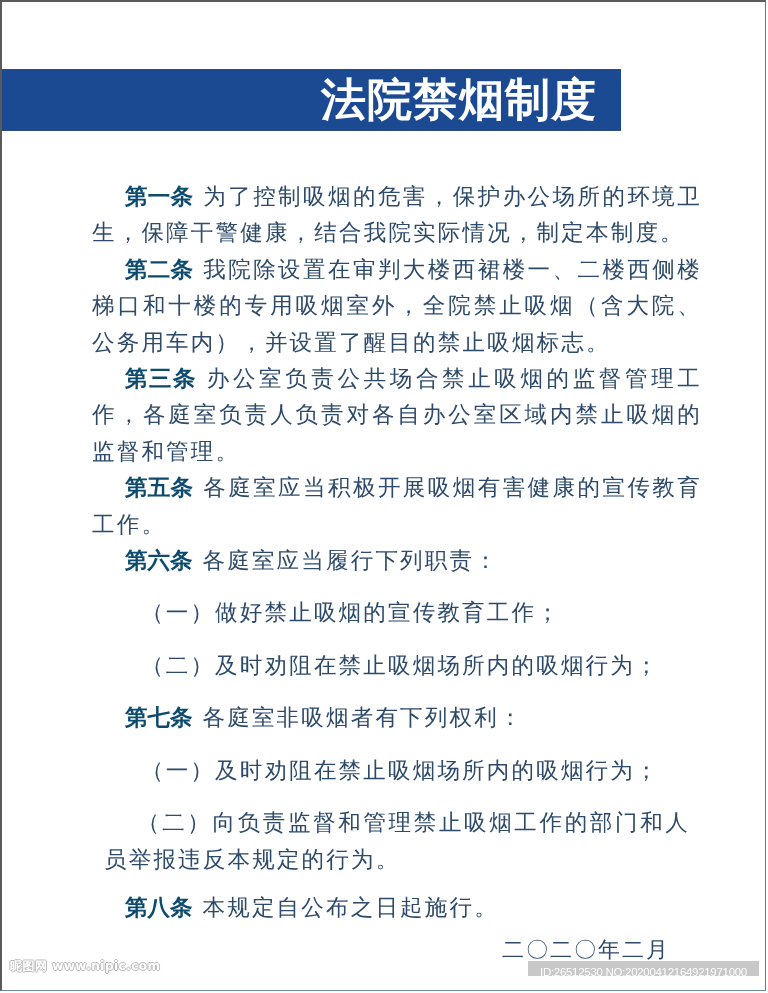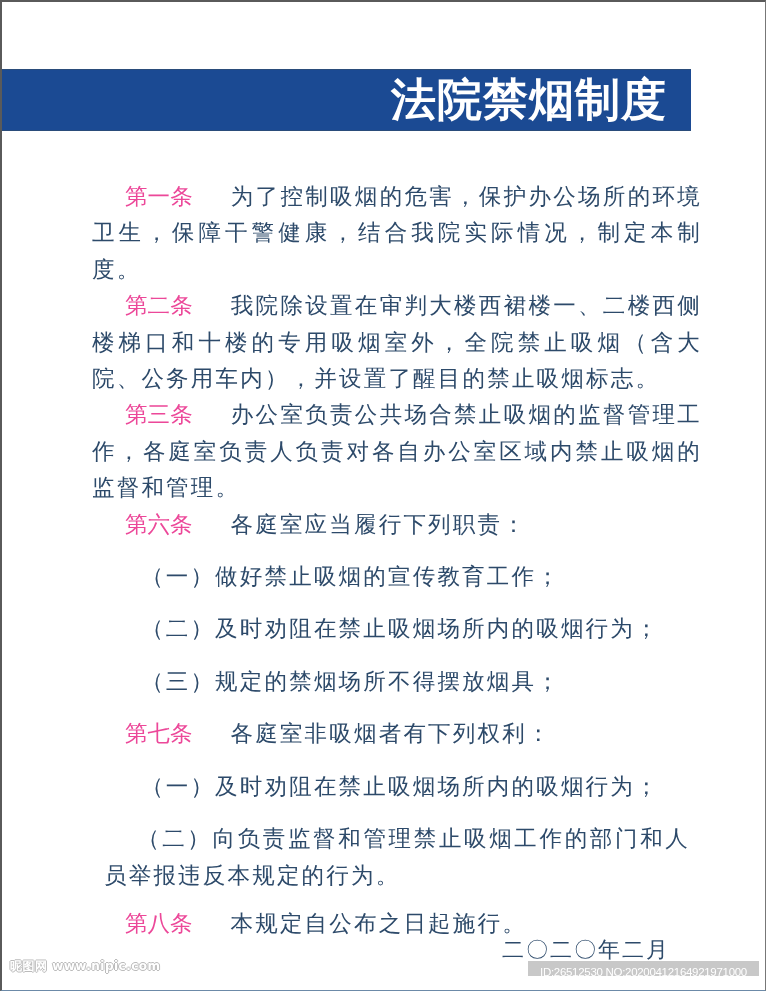--- a/index.html
+++ b/index.html
@@ -8,39 +8,39 @@
     background: #ffffff;
     font-family: "DejaVu Serif", "Liberation Serif", serif;
   }
   .frame {
     position: absolute; left: 0; top: 0; width: 766px; height: 991px;
     border-left: 2px solid #5a5a5a; border-top: 2px solid #5a5a5a;
     border-right: 1px solid #777; border-bottom: 1px solid #6c8aa8;
     box-sizing: border-box;
   }
   .title-bar {
-    position: absolute; left: 2px; top: 69px; width: 689px; height: 62px;
+    position: absolute; left: 2px; top: 69px; width: 619px; height: 62px;
     background: #1b4a93;
     border-top: 1px solid #2a4c7a; border-bottom: 1px solid #2a4c7a;
     box-sizing: border-box;
   }
   .title-text {
     position: absolute; right: 24px; top: 3px;
     color: #ffffff; font-family: "DejaVu Sans", "Liberation Sans", sans-serif;
     font-weight: bold; font-size: 45px; line-height: 54px; letter-spacing: 1px;
   }
   .content {
     position: absolute; left: 92px; top: 178px; width: 610px;
     color: #2d4a6a; font-size: 22.5px; line-height: 36.4px;
   }
   .para { margin: 0; text-indent: 33px; text-align: justify; letter-spacing: 2.2px; }
   .art {
     font-family: "DejaVu Sans", "Liberation Sans", sans-serif;
-    font-weight: normal; color: #ec4899; letter-spacing: 0;
-    margin-right: 38px;
+    font-weight: bold; color: #0c4a6e; letter-spacing: 0;
+    margin-right: 10px;
   }
   .item { margin: 16px; padding-left: 33px; letter-spacing: 2.2px; }
   .item-wrap { margin: 12px; text-indent: 33px; letter-spacing: 2.2px; text-align: justify; }
   .date {
     position: absolute; right: 98px; top: 910px;
     color: #2d4a6a; font-size: 22px; letter-spacing: 2px; margin-top: 25px;
   }
   .wm-left {
     position: absolute; left: 10px; top: 958px;
     color: #ffffff; font-family: "DejaVu Sans", sans-serif; font-weight: bold;
@@ -60,24 +60,24 @@
 <div class="frame"></div>
 
 <div class="title-bar">
   <div class="title-text">法院禁烟制度</div>
 </div>
 
 <div class="content">
   <p class="para"><span class="art">第一条</span><span>为了控制吸烟的危害，保护办公场所的环境卫生，保障干警健康，结合我院实际情况，制定本制度。</span></p>
   <p class="para"><span class="art">第二条</span><span>我院除设置在审判大楼西裙楼一、二楼西侧楼梯口和十楼的专用吸烟室外，全院禁止吸烟（含大院、公务用车内），并设置了醒目的禁止吸烟标志。</span></p>
   <p class="para"><span class="art">第三条</span><span>办公室负责公共场合禁止吸烟的监督管理工作，各庭室负责人负责对各自办公室区域内禁止吸烟的监督和管理。</span></p>
+  <p class="para"><span class="art">第五条</span><span>各庭室应当积极开展吸烟有害健康的宣传教育工作。</span></p>
   <p class="para"><span class="art">第六条</span><span>各庭室应当履行下列职责：</span></p>
   <p class="item">（一）做好禁止吸烟的宣传教育工作；</p>
   <p class="item">（二）及时劝阻在禁止吸烟场所内的吸烟行为；</p>
-  <p class="item">（三）规定的禁烟场所不得摆放烟具；</p>
   <p class="para"><span class="art">第七条</span><span>各庭室非吸烟者有下列权利：</span></p>
   <p class="item">（一）及时劝阻在禁止吸烟场所内的吸烟行为；</p>
   <p class="item-wrap">（二）向负责监督和管理禁止吸烟工作的部门和人员举报违反本规定的行为。</p>
   <p class="para"><span class="art">第八条</span><span>本规定自公布之日起施行。</span></p>
 </div>
 
 <div class="date">二〇二〇年二月</div>
 
 <div class="wm-left">昵图网 www.nipic.com</div>
 <div class="wm-right">ID:26512530 NO:20200412164921971000</div>

